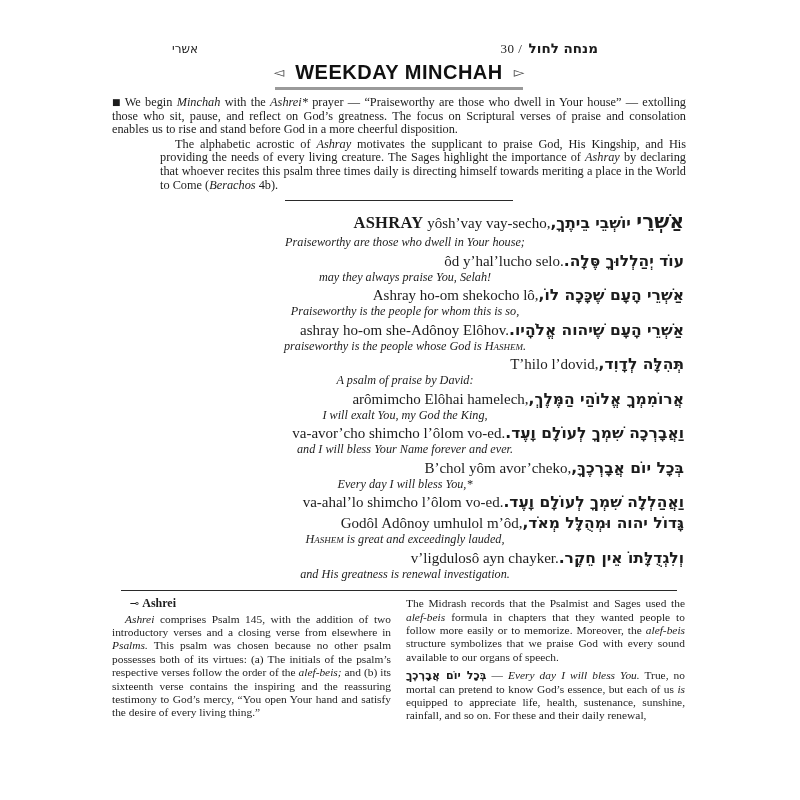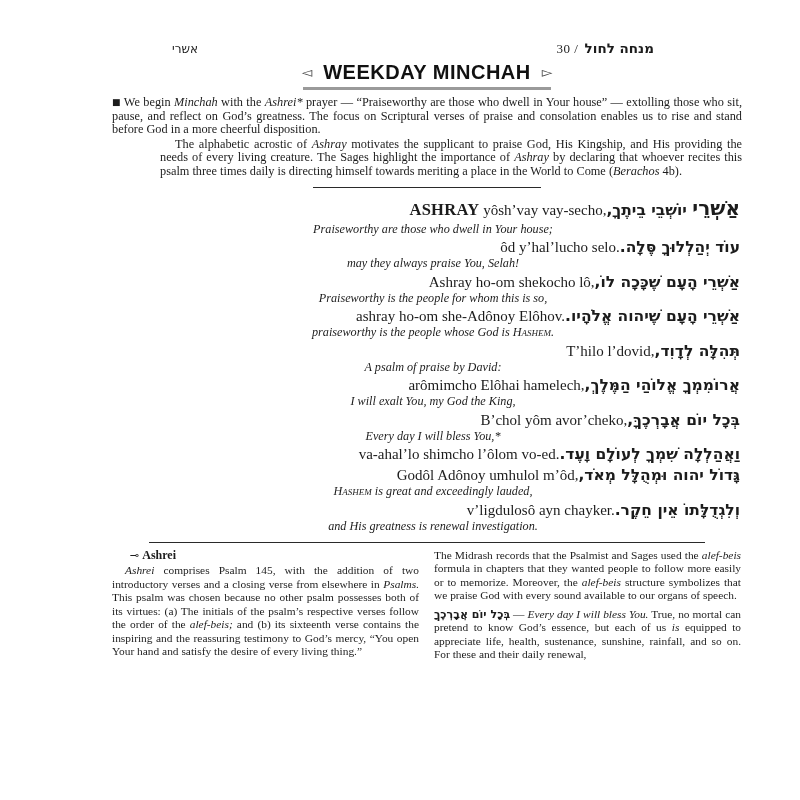--- a/index.html
+++ b/index.html
@@ -3,21 +3,21 @@
 <meta charset="utf-8">
 <style>
   html,body{margin:0;padding:0;background:#ffffff;}
   .page{
     position:relative;
     width:800px;height:800px;
     background:#ffffff;
     font-family:"Liberation Serif",serif;
     color:#1c1c1c;
     box-sizing:border-box;
-    padding:40px 58px 0 112px;
+    padding:40px 114px 0 112px;
     overflow:hidden;
   }
   
   .running-head{display:flex;justify-content:space-between;align-items:baseline;font-size:13px;}
   .rh-left{margin-left:60px;font-family:"DejaVu Sans",sans-serif;font-size:12px;}
   .rh-right{margin-right:88px;font-size:13px;}
   .rh-right .num{letter-spacing:.5px;margin-right:3px;}
   .rh-right .heb{font-family:"DejaVu Sans",sans-serif;font-weight:bold;font-size:13.5px;}
   
   .title-row{text-align:center;margin-top:4px;}
@@ -122,20 +122,25 @@
         <div class="translation">A psalm of praise by David:</div>
       </div>
       <div class="verse">
         <div class="verse-main">
           <span class="translit">arômimcho Elôhai hamelech,</span>
           <span class="hebrew">אֲרוֹמִמְךָ אֱלוֹהַי הַמֶּלֶךְ,</span>
         </div>
         <div class="translation">I will exalt You, my God the King,</div>
       </div>
       <div class="verse">
+        <div class="verse-main">
+          <span class="translit">va-avor’cho shimcho l’ôlom vo-ed.</span>
+          <span class="hebrew">וַאֲבָרְכָה שִׁמְךָ לְעוֹלָם וָעֶד.</span>
+        </div>
+        <div class="translation">and I will bless Your Name forever and ever.</div>
       </div>
       <div class="verse">
         <div class="verse-main">
           <span class="translit">B’chol yôm avor’cheko,</span>
           <span class="hebrew">בְּכָל יוֹם אֲבָרְכֶךָּ,</span>
         </div>
         <div class="translation">Every day I will bless You,*</div>
       </div>
       <div class="verse">
         <div class="verse-main">

